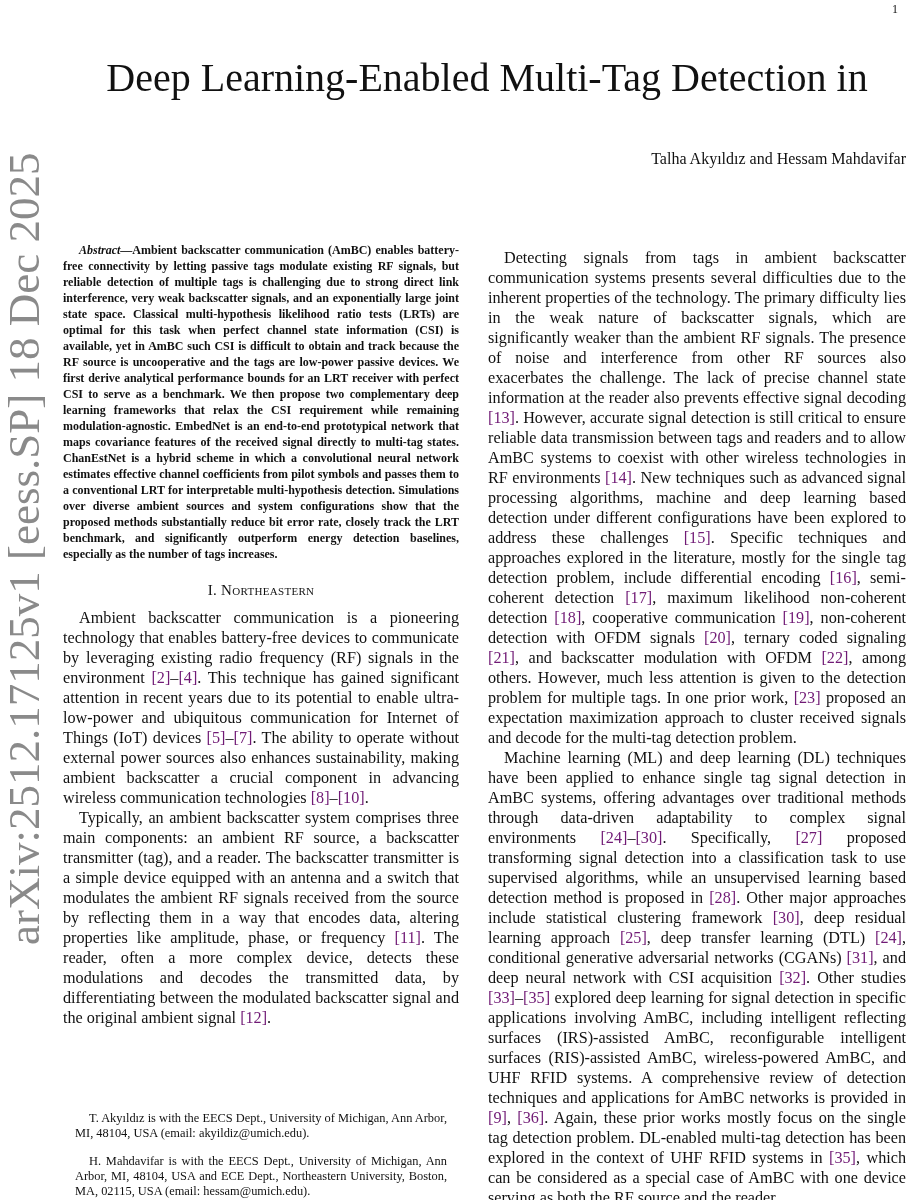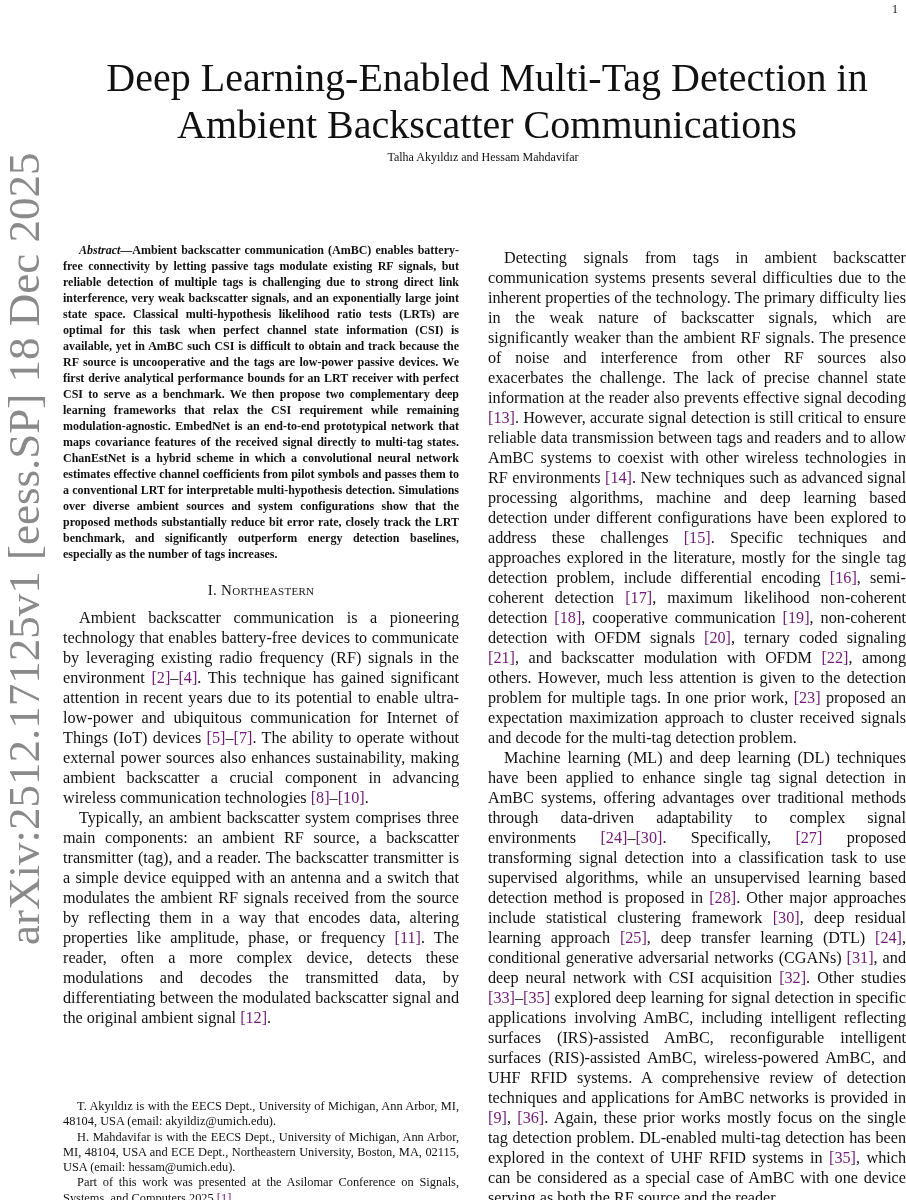--- a/index.html
+++ b/index.html
@@ -25,22 +25,22 @@
   }
   .title {
     position: absolute; top: 50px; left: 60px; width: 846px;
     text-align: center;
     font-size: 40px; line-height: 47px;
     font-weight: normal;
     margin: 4px;
   }
   .authors {
     position: absolute; top: 150px; left: 60px; width: 846px;
-    text-align: center;
-    font-size: 12px;
+    text-align: right;
+    font-size: 16px;
   }
   .col {
     position: absolute; top: 0;
     font-size: 16.2px; line-height: 20px;
     text-align: justify;
     hyphens: manual;
   }
   .col-left { left: 63px; width: 396px; top: 242px; }
   .col-right { left: 488px; width: 418px; top: 248px; }
   .abstract {
@@ -51,32 +51,31 @@
   .section-heading {
     text-align: center; font-size: 15px; margin: 18px 0 8px 0;
     font-variant: small-caps; letter-spacing: 0.3px;
   }
   p.para { margin: 0; text-indent: 16px; }
   .cite { color: #701a75; }
   .footnotes {
     position: absolute; left: 63px; width: 396px; top: 1099px;
     font-size: 12.4px; line-height: 15.3px; text-align: justify;
   }
-  .footnotes p { margin: 0; text-indent: 14px; }
+  .footnotes p { margin: 12px; text-indent: 14px; }
 </style>
 </head>
 <body>
 
 <div class="page-number">1</div>
 
 <div class="watermark">arXiv:2512.17125v1  [eess.SP]  18 Dec 2025</div>
 
 <h1 class="title">
   <span>Deep Learning-Enabled Multi-Tag Detection in</span><br>
-  <span>Ambient Backscatter Communications</span>
 </h1>
 
 <div class="authors">Talha Akyıldız and Hessam Mahdavifar</div>
 
 <div class="col col-left">
   <p class="abstract"><span class="label">Abstract</span><span>—</span><span>Ambient backscatter communication (AmBC) enables battery-free connectivity by letting passive tags modulate existing RF signals, but reliable detection of multiple tags is challenging due to strong direct link interference, very weak backscatter signals, and an exponentially large joint state space. Classical multi-hypothesis likelihood ratio tests (LRTs) are optimal for this task when perfect channel state information (CSI) is available, yet in AmBC such CSI is difficult to obtain and track because the RF source is uncooperative and the tags are low-power passive devices. We first derive analytical performance bounds for an LRT receiver with perfect CSI to serve as a benchmark. We then propose two complementary deep learning frameworks that relax the CSI requirement while remaining modulation-agnostic. EmbedNet is an end-to-end prototypical network that maps covariance features of the received signal directly to multi-tag states. ChanEstNet is a hybrid scheme in which a convolutional neural network estimates effective channel coefficients from pilot symbols and passes them to a conventional LRT for interpretable multi-hypothesis detection. Simulations over diverse ambient sources and system configurations show that the proposed methods substantially reduce bit error rate, closely track the LRT benchmark, and significantly outperform energy detection baselines, especially as the number of tags increases.</span></p>
 
   <div class="section-heading">I. Northeastern</div>
 
   <p class="para">Ambient backscatter communication is a pioneering technology that enables battery-free devices to communicate by leveraging existing radio frequency (RF) signals in the environment <span class="cite">[2]</span>–<span class="cite">[4]</span>. This technique has gained significant attention in recent years due to its potential to enable ultra-low-power and ubiquitous communication for Internet of Things (IoT) devices <span class="cite">[5]</span>–<span class="cite">[7]</span>. The ability to operate without external power sources also enhances sustainability, making ambient backscatter a crucial component in advancing wireless communication technologies <span class="cite">[8]</span>–<span class="cite">[10]</span>.</p>

